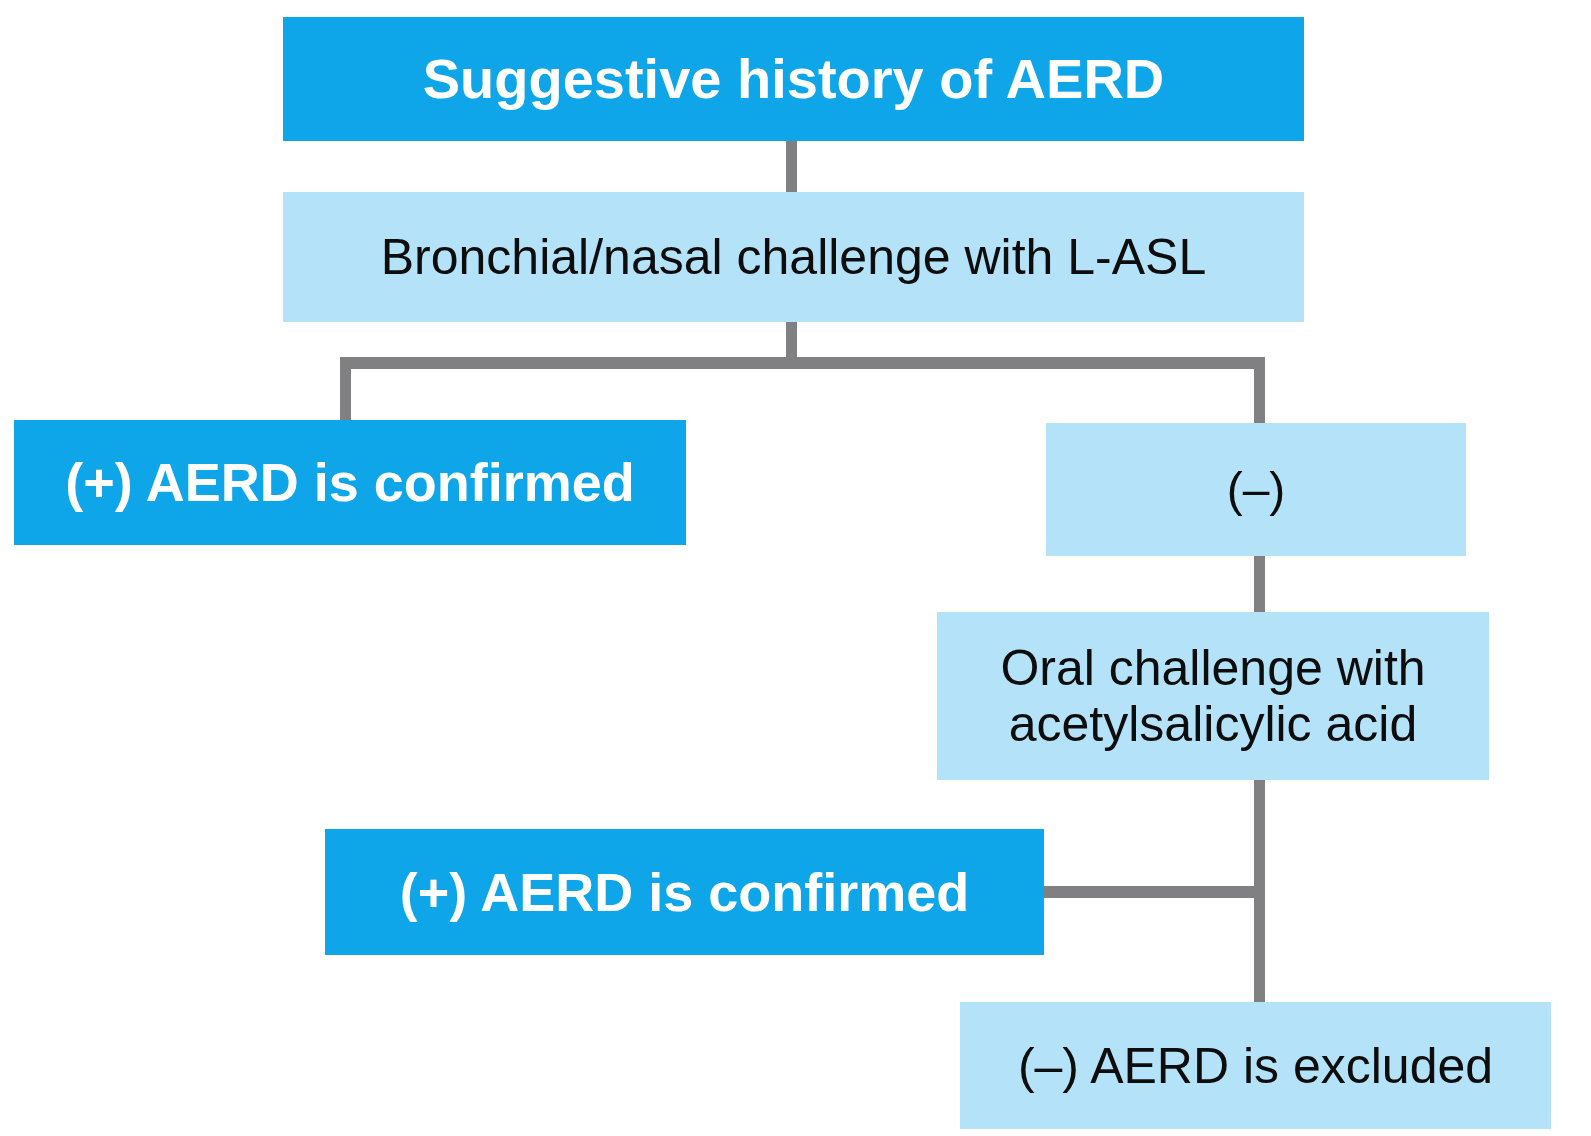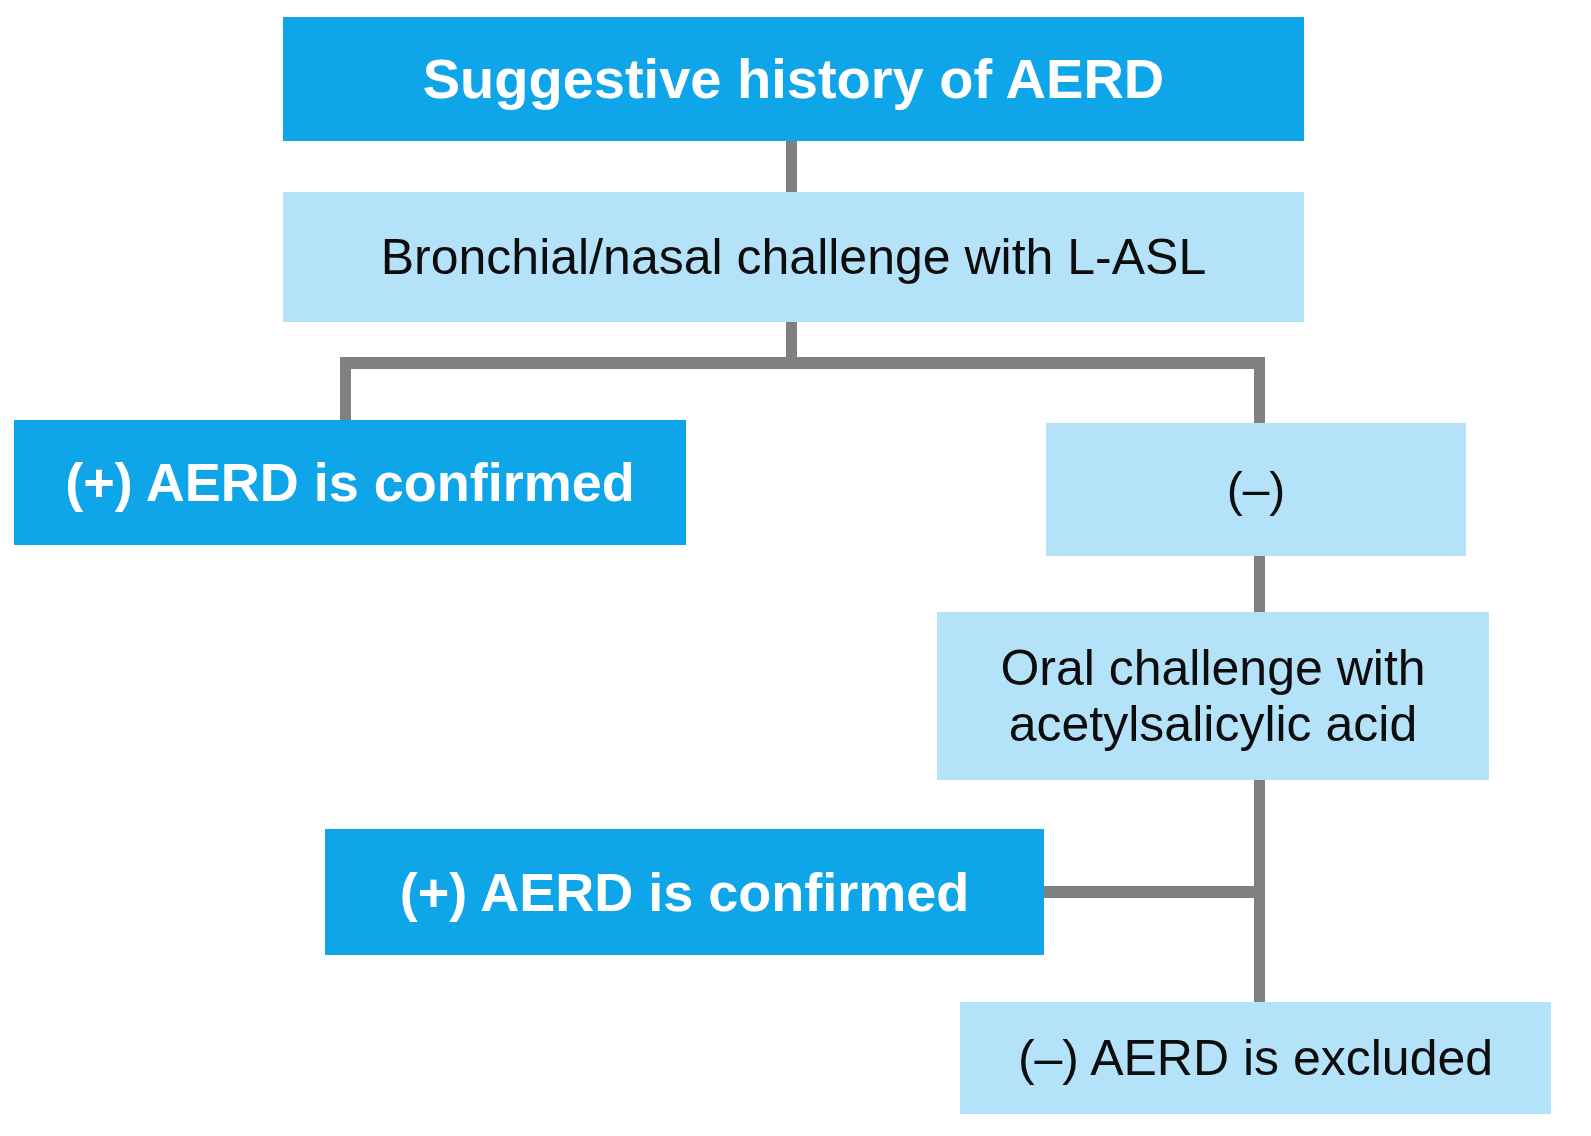--- a/index.html
+++ b/index.html
@@ -46,21 +46,21 @@
     z-index: 1;
   }
 
   
   #box-history        { left: 283px;  top: 17px;   width: 1021px; height: 124px;  font-size: 56px; }
   #box-challenge      { left: 283px;  top: 192px;  width: 1021px; height: 130px;  font-size: 50px; }
   #box-confirmed-1    { left: 14px;   top: 420px;  width: 672px;  height: 125px;  font-size: 54px; }
   #box-negative       { left: 1046px; top: 423px;  width: 420px;  height: 133px;  font-size: 48px; }
   #box-oral           { left: 937px;  top: 612px;  width: 552px;  height: 168px;  font-size: 50px; }
   #box-confirmed-2    { left: 325px;  top: 829px;  width: 719px;  height: 126px;  font-size: 54px; }
-  #box-excluded       { left: 960px;  top: 1002px; width: 591px;  height: 112px;  font-size: 50px; }
+  #box-excluded       { left: 960px;  top: 1002px; width: 591px;  height: 127px;  font-size: 50px; }
 
   
   
   #conn-v-history     { left: 786px;  top: 141px;  width: 11px;  height: 51px; }
   
   #conn-v-split       { left: 786px;  top: 322px;  width: 11px;  height: 40px; }
   #conn-h-split       { left: 340px;  top: 357px;  width: 925px; height: 12px; }
   #conn-v-left        { left: 340px;  top: 357px;  width: 11px;  height: 64px; }
   #conn-v-right       { left: 1254px; top: 357px;  width: 11px;  height: 67px; }
   

